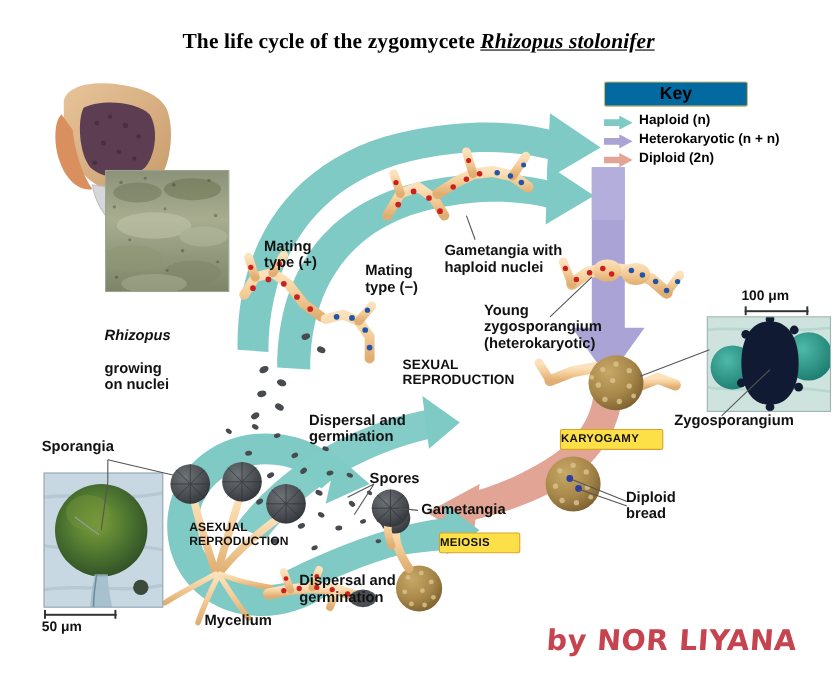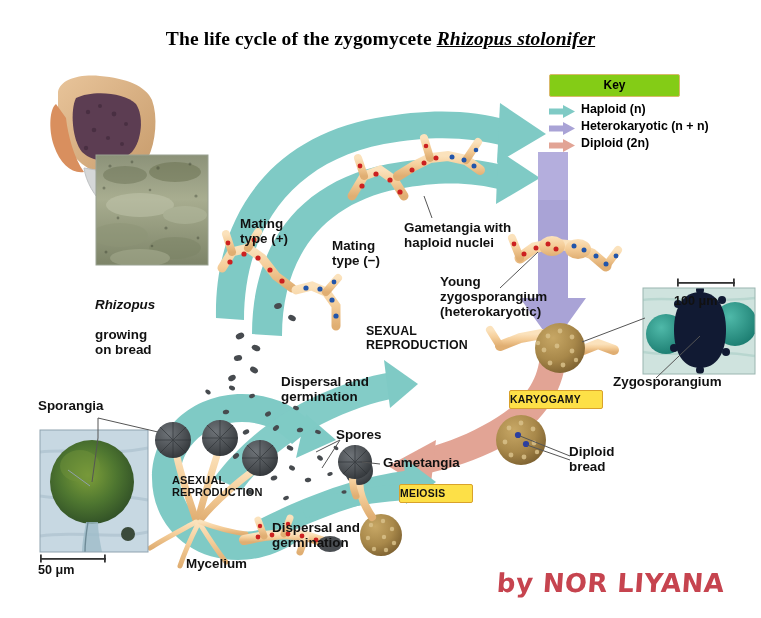--- a/index.html
+++ b/index.html
@@ -6,23 +6,23 @@
   body{width:761px;height:618px;position:relative;overflow:hidden;
        font-family:"Liberation Sans","DejaVu Sans",sans-serif;color:#111;}
   #stage{position:absolute;left:0;top:0;width:761px;height:618px;background:#fff;}
   .abs{position:absolute;}
   
   #title{left:0;top:28px;width:761px;text-align:center;
          font-family:"Liberation Serif","DejaVu Serif",serif;
          font-size:19.5px;font-weight:bold;color:#000;letter-spacing:.1px;}
   #title .sp{font-style:italic;text-decoration:underline;}
   
-  #keybox{left:549px;top:74px;width:129px;height:21px;background:#84cc16;
+  #keybox{left:549px;top:74px;width:129px;height:21px;background:#0369a1;
           border:1.6px solid #D9B96B;border-radius:2px;
-          font-size:12px;font-weight:bold;text-align:center;line-height:21px;color:#000;}
+          font-size:16px;font-weight:bold;text-align:center;line-height:21px;color:#000;}
   .keyrow{left:549px;font-size:12.4px;font-weight:bold;color:#000;white-space:nowrap;}
   .keyrow .lbl{position:absolute;left:32px;top:-1px;}
   .keyarrow{position:absolute;left:0;top:2px;}
   
   .lab{font-size:13.4px;font-weight:bold;color:#111;line-height:1.12;white-space:pre-line;}
   .lab.caps{font-size:12.4px;letter-spacing:.1px;}
   .tag{background:#fde047;border:1.4px solid #D9A22B;border-radius:2px;
        font-size:10.4px;font-weight:bold;text-align:left;color:#111;letter-spacing:.3px;}
   .ital{font-style:italic;}
   .scaletxt{font-size:12.6px;font-weight:bold;color:#111;}
@@ -488,21 +488,21 @@
   <div class="abs keyrow" style="top:137px;">
     <svg class="keyarrow" width="26" height="13" viewBox="0 0 26 13">
       <path d="M0,3.5 L14,3.5 L14,0 L26,6.5 L14,13 L14,9.5 L0,9.5 Z" fill="#E2A495"></path>
     </svg>
     <span class="lbl">Diploid (2n)</span>
   </div>
 
   <div class="abs lab" style="left:57px;top:282px;margin-left:38px;">
     <span class="ital">Rhizopus</span><br>
     <span>growing
-on bread</span>
+on nuclei</span>
   </div>
 
   <div class="abs lab" style="left:240px;top:216px;">Mating
 type (+)</div>
 
   <div class="abs lab" style="left:332px;top:238px;">Mating
 type (−)</div>
 
   <div class="abs lab" style="left:404px;top:220px;">Gametangia with
 haploid nuclei</div>
@@ -535,18 +535,18 @@
 
   <div class="abs lab" style="left:569px;top:444px;">Diploid
 bread</div>
 
   <div class="abs tag" style="left:509px;top:390px;width:92px;height:17px;line-height:17px;">KARYOGAMY</div>
 
   <div class="abs tag" style="left:399px;top:484px;width:72px;height:17px;line-height:17px;">MEIOSIS</div>
 
   <div class="abs scaletxt" style="left:38px;top:563px;">50 μm</div>
 
-  <div class="abs scaletxt" style="left:674px;top:262px;margin-top:32px;">100 μm</div>
+  <div class="abs scaletxt" style="left:674px;top:262px;">100 μm</div>
 
 
   <div class="abs" id="sig">by NOR LIYANA</div>
 
 </div>
 
 </body></html>

